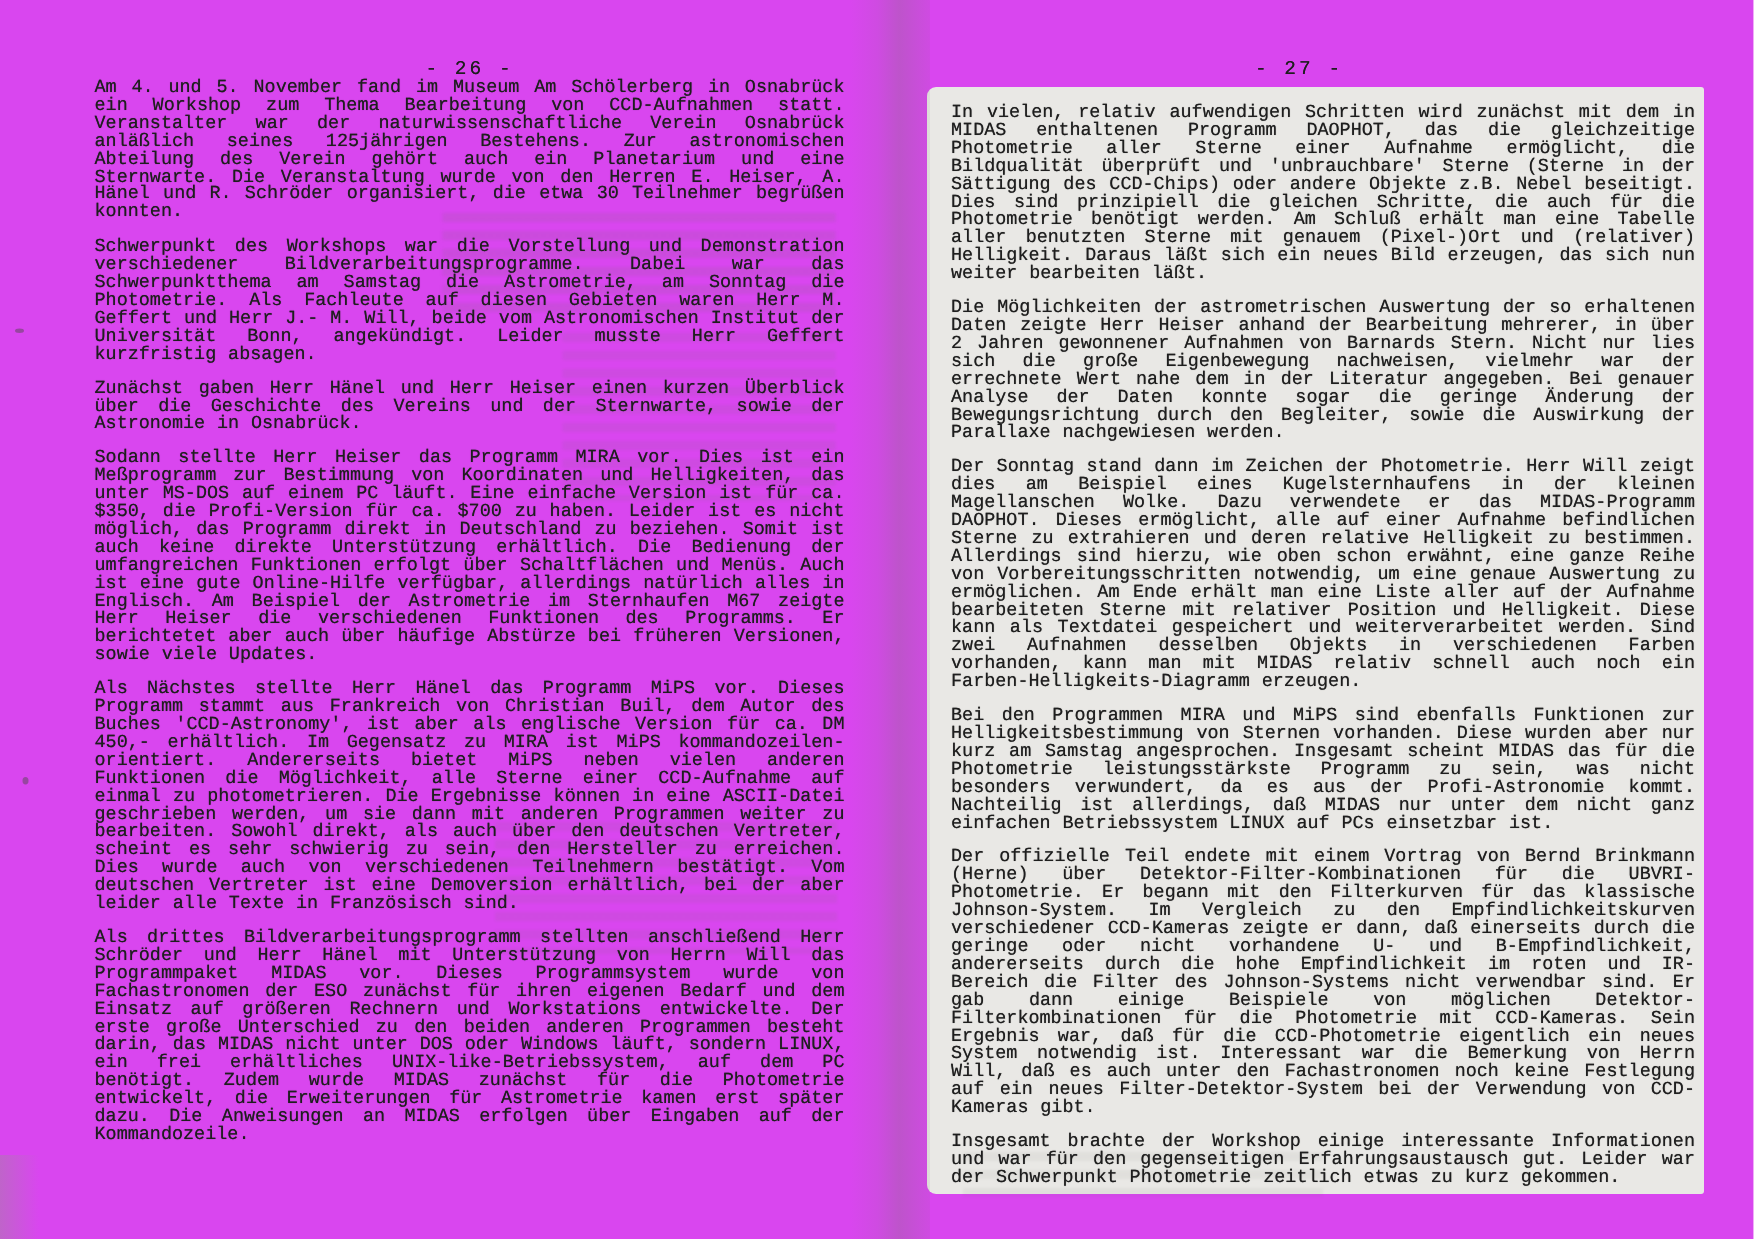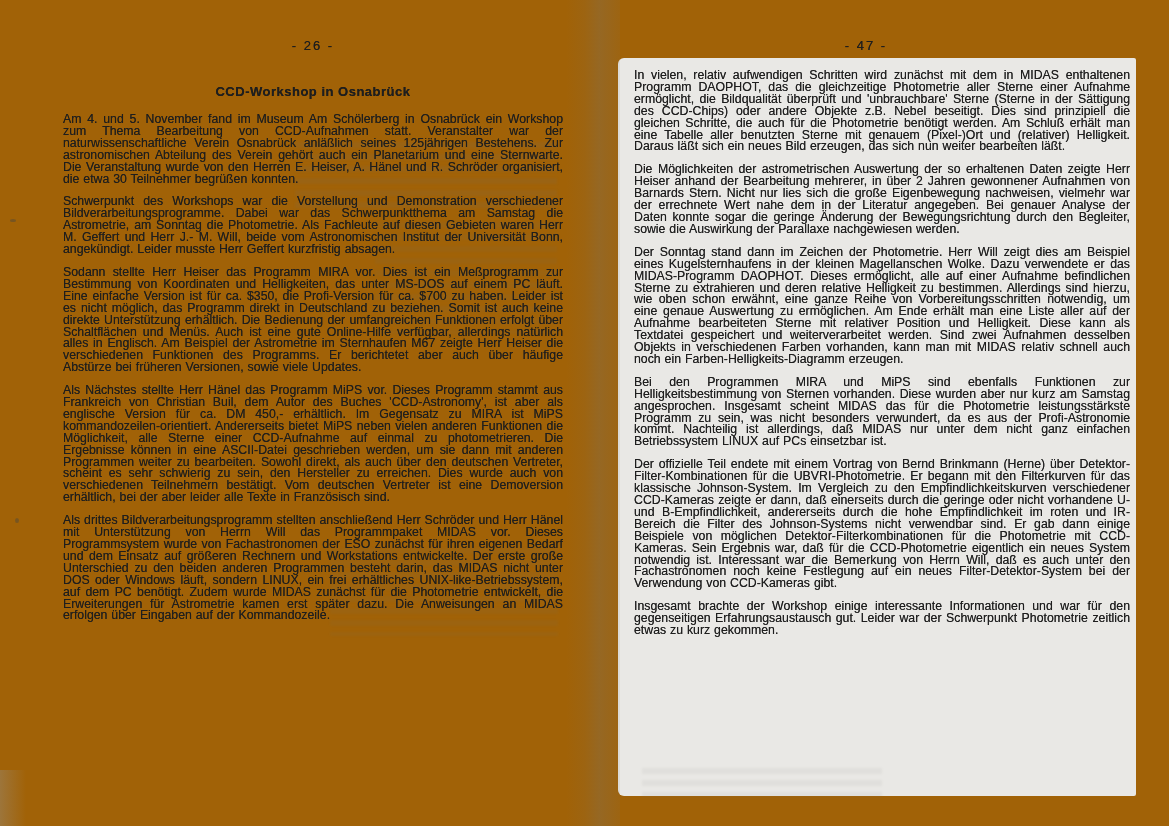--- a/index.html
+++ b/index.html
@@ -1,21 +1,21 @@
 <!DOCTYPE html>
 <html><head>
 <meta charset="utf-8">
 <style>
   html,body { margin:0; padding:0; background:#ffffff; }
   .scan {
     position:relative;
     width:1169px; height:826px;
-    background:#a16207;
+    background:#d946ef;
     overflow:hidden;
-    font-family:Liberation Sans, sans-serif;
+    font-family:Liberation Mono, monospace;
     color:#1e1e1e;
   }
 
   
   .right-bg {
     position:absolute; left:618px; top:58px;
     width:518px; height:738px;
     background:#e9e8e5;
     border-radius:6px 2px 2px 6px;
   }
@@ -96,30 +96,30 @@
   <div class="ghost g1"></div>
   <div class="ghost g2"></div>
   <div class="ghost g3"></div>
   <div class="ghost g4"></div>
   <div class="speck s1"></div>
   <div class="speck s2"></div>
   <div class="smudge"></div>
 
   <section class="page page-left">
     <div class="pagenum">- 26 -</div>
-    <h1 class="title">CCD-Workshop in Osnabrück</h1>
     <p>Am 4. und 5. November fand im Museum Am Schölerberg in Osnabrück ein Workshop zum Thema Bearbeitung von CCD-Aufnahmen statt. Veranstalter war der naturwissenschaftliche Verein Osnabrück anläßlich seines 125jährigen Bestehens. Zur astronomischen Abteilung des Verein gehört auch ein Planetarium und eine Sternwarte. Die Veranstaltung wurde von den Herren E. Heiser, A. Hänel und R. Schröder organisiert, die etwa 30 Teilnehmer begrüßen konnten.</p>
     <p>Schwerpunkt des Workshops war die Vorstellung und Demonstration verschiedener Bildverarbeitungsprogramme. Dabei war das Schwerpunktthema am Samstag die Astrometrie, am Sonntag die Photometrie. Als Fachleute auf diesen Gebieten waren Herr M. Geffert und Herr J.- M. Will, beide vom Astronomischen Institut der Universität Bonn, angekündigt. Leider musste Herr Geffert kurzfristig absagen.</p>
+    <p>Zunächst gaben Herr Hänel und Herr Heiser einen kurzen Überblick über die Geschichte des Vereins und der Sternwarte, sowie der Astronomie in Osnabrück.</p>
     <p>Sodann stellte Herr Heiser das Programm MIRA vor. Dies ist ein Meßprogramm zur Bestimmung von Koordinaten und Helligkeiten, das unter MS-DOS auf einem PC läuft. Eine einfache Version ist für ca. $350, die Profi-Version für ca. $700 zu haben. Leider ist es nicht möglich, das Programm direkt in Deutschland zu beziehen. Somit ist auch keine direkte Unterstützung erhältlich. Die Bedienung der umfangreichen Funktionen erfolgt über Schaltflächen und Menüs. Auch ist eine gute Online-Hilfe verfügbar, allerdings natürlich alles in Englisch. Am Beispiel der Astrometrie im Sternhaufen M67 zeigte Herr Heiser die verschiedenen Funktionen des Programms. Er berichtetet aber auch über häufige Abstürze bei früheren Versionen, sowie viele Updates.</p>
     <p>Als Nächstes stellte Herr Hänel das Programm MiPS vor. Dieses Programm stammt aus Frankreich von Christian Buil, dem Autor des Buches 'CCD-Astronomy', ist aber als englische Version für ca. DM 450,- erhältlich. Im Gegensatz zu MIRA ist MiPS kommandozeilen-orientiert. Andererseits bietet MiPS neben vielen anderen Funktionen die Möglichkeit, alle Sterne einer CCD-Aufnahme auf einmal zu photometrieren. Die Ergebnisse können in eine ASCII-Datei geschrieben werden, um sie dann mit anderen Programmen weiter zu bearbeiten. Sowohl direkt, als auch über den deutschen Vertreter, scheint es sehr schwierig zu sein, den Hersteller zu erreichen. Dies wurde auch von verschiedenen Teilnehmern bestätigt. Vom deutschen Vertreter ist eine Demoversion erhältlich, bei der aber leider alle Texte in Französisch sind.</p>
     <p>Als drittes Bildverarbeitungsprogramm stellten anschließend Herr Schröder und Herr Hänel mit Unterstützung von Herrn Will das Programmpaket MIDAS vor. Dieses Programmsystem wurde von Fachastronomen der ESO zunächst für ihren eigenen Bedarf und dem Einsatz auf größeren Rechnern und Workstations entwickelte. Der erste große Unterschied zu den beiden anderen Programmen besteht darin, das MIDAS nicht unter DOS oder Windows läuft, sondern LINUX, ein frei erhältliches UNIX-like-Betriebssystem, auf dem PC benötigt. Zudem wurde MIDAS zunächst für die Photometrie entwickelt, die Erweiterungen für Astrometrie kamen erst später dazu. Die Anweisungen an MIDAS erfolgen über Eingaben auf der Kommandozeile.</p>
   </section>
 
   <section class="page page-right">
-    <div class="pagenum">- 47 -</div>
+    <div class="pagenum">- 27 -</div>
     <p>In vielen, relativ aufwendigen Schritten wird zunächst mit dem in MIDAS enthaltenen Programm DAOPHOT, das die gleichzeitige Photometrie aller Sterne einer Aufnahme ermöglicht, die Bildqualität überprüft und 'unbrauchbare' Sterne (Sterne in der Sättigung des CCD-Chips) oder andere Objekte z.B. Nebel beseitigt. Dies sind prinzipiell die gleichen Schritte, die auch für die Photometrie benötigt werden. Am Schluß erhält man eine Tabelle aller benutzten Sterne mit genauem (Pixel-)Ort und (relativer) Helligkeit. Daraus läßt sich ein neues Bild erzeugen, das sich nun weiter bearbeiten läßt.</p>
     <p>Die Möglichkeiten der astrometrischen Auswertung der so erhaltenen Daten zeigte Herr Heiser anhand der Bearbeitung mehrerer, in über 2 Jahren gewonnener Aufnahmen von Barnards Stern. Nicht nur lies sich die große Eigenbewegung nachweisen, vielmehr war der errechnete Wert nahe dem in der Literatur angegeben. Bei genauer Analyse der Daten konnte sogar die geringe Änderung der Bewegungsrichtung durch den Begleiter, sowie die Auswirkung der Parallaxe nachgewiesen werden.</p>
     <p>Der Sonntag stand dann im Zeichen der Photometrie. Herr Will zeigt dies am Beispiel eines Kugelsternhaufens in der kleinen Magellanschen Wolke. Dazu verwendete er das MIDAS-Programm DAOPHOT. Dieses ermöglicht, alle auf einer Aufnahme befindlichen Sterne zu extrahieren und deren relative Helligkeit zu bestimmen. Allerdings sind hierzu, wie oben schon erwähnt, eine ganze Reihe von Vorbereitungsschritten notwendig, um eine genaue Auswertung zu ermöglichen. Am Ende erhält man eine Liste aller auf der Aufnahme bearbeiteten Sterne mit relativer Position und Helligkeit. Diese kann als Textdatei gespeichert und weiterverarbeitet werden. Sind zwei Aufnahmen desselben Objekts in verschiedenen Farben vorhanden, kann man mit MIDAS relativ schnell auch noch ein Farben-Helligkeits-Diagramm erzeugen.</p>
     <p>Bei den Programmen MIRA und MiPS sind ebenfalls Funktionen zur Helligkeitsbestimmung von Sternen vorhanden. Diese wurden aber nur kurz am Samstag angesprochen. Insgesamt scheint MIDAS das für die Photometrie leistungsstärkste Programm zu sein, was nicht besonders verwundert, da es aus der Profi-Astronomie kommt. Nachteilig ist allerdings, daß MIDAS nur unter dem nicht ganz einfachen Betriebssystem LINUX auf PCs einsetzbar ist.</p>
     <p>Der offizielle Teil endete mit einem Vortrag von Bernd Brinkmann (Herne) über Detektor-Filter-Kombinationen für die UBVRI-Photometrie. Er begann mit den Filterkurven für das klassische Johnson-System. Im Vergleich zu den Empfindlichkeitskurven verschiedener CCD-Kameras zeigte er dann, daß einerseits durch die geringe oder nicht vorhandene U- und B-Empfindlichkeit, andererseits durch die hohe Empfindlichkeit im roten und IR-Bereich die Filter des Johnson-Systems nicht verwendbar sind. Er gab dann einige Beispiele von möglichen Detektor-Filterkombinationen für die Photometrie mit CCD-Kameras. Sein Ergebnis war, daß für die CCD-Photometrie eigentlich ein neues System notwendig ist. Interessant war die Bemerkung von Herrn Will, daß es auch unter den Fachastronomen noch keine Festlegung auf ein neues Filter-Detektor-System bei der Verwendung von CCD-Kameras gibt.</p>
     <p>Insgesamt brachte der Workshop einige interessante Informationen und war für den gegenseitigen Erfahrungsaustausch gut. Leider war der Schwerpunkt Photometrie zeitlich etwas zu kurz gekommen.</p>
 
   </section>
 
 </div>

